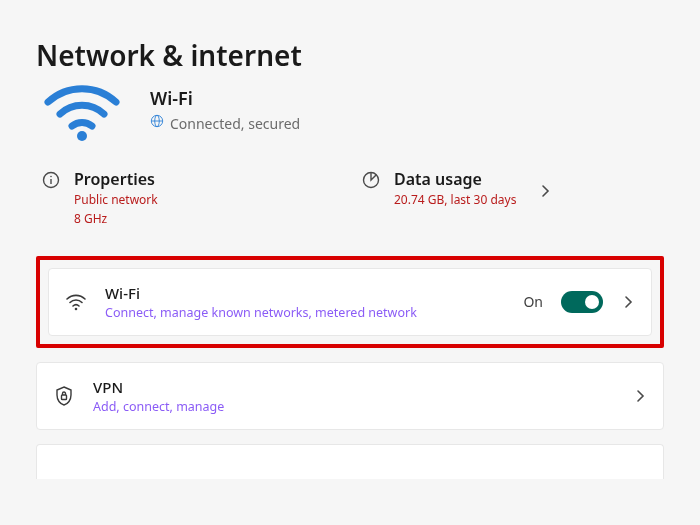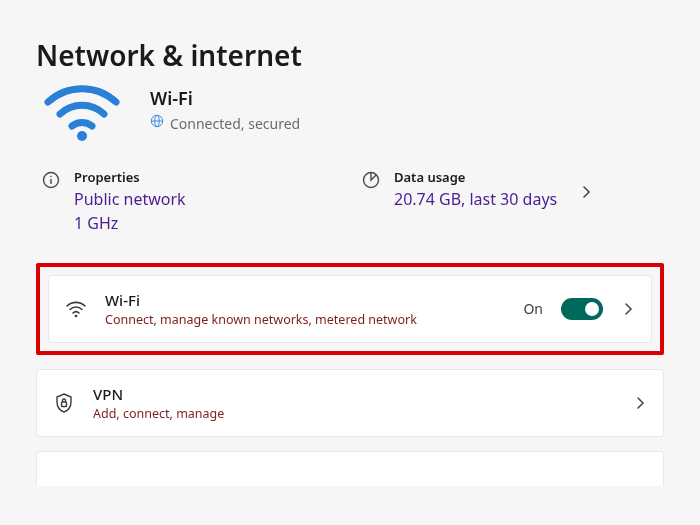--- a/index.html
+++ b/index.html
@@ -49,22 +49,22 @@
     }
     .info-block {
       flex: 1;
       display: flex;
       align-items: flex-start;
       gap: 14px;
     }
     .info-block .icon18 { margin-top: 3px; color: #4a4a4a; }
     .icon18 { width: 18px; height: 18px; display:inline-flex; }
     .info-texts { display:flex; flex-direction: column; gap: 2px; }
-    .info-title { font-size: 13px; font-weight: 600; }
-    .info-sub { font-size: 16px; color: #4c1d95; line-height: 1.4; }
+    .info-title { font-size: 16px; font-weight: 600; }
+    .info-sub { font-size: 12px; color: #b91c1c; line-height: 1.4; }
     .info-chevron {
       width: 14px; height: 14px; color: #4a4a4a;
       align-self: center;
       margin-left: 8px;
       margin-right: 8px;
     }
 
     .highlight-box {
       border: 4px solid #d80000;
       padding: 8px;
@@ -80,21 +80,21 @@
       align-items: center;
       padding: 14px 16px;
       gap: 18px;
     }
     .row-gap { margin-top: 14px; }
     .row-partial { border-bottom: none; border-bottom-left-radius: 0; border-bottom-right-radius: 0; padding-bottom: 20px; }
 
     .setting-icon { width: 22px; height: 22px; color: #3a3a3a; display:inline-flex; flex-shrink:0; }
     .setting-texts { display:flex; flex-direction: column; gap: 1px; flex:1; min-width:0; }
     .setting-title { font-size: 15px; font-weight: 500; }
-    .setting-sub { font-size: 12.5px; color: #7f1d1d; }
+    .setting-sub { font-size: 12.5px; color: #8b5cf6; }
     .toggle-state { font-size: 14px; color: #404040; }
 
     .toggle {
       width: 42px; height: 22px; background: #00695c;
       border-radius: 11px; position: relative; flex-shrink:0;
     }
     .toggle .knob {
       width: 14px; height: 14px; background: #fff; border-radius: 50%;
       position: absolute; top: 4px; right: 4px;
     }
@@ -135,21 +135,21 @@
     <span class="icon18">
       <svg viewBox="0 0 18 18" fill="none" stroke="currentColor" stroke-width="1.4">
         <circle cx="9" cy="9" r="7.5"></circle>
         <line x1="9" y1="8" x2="9" y2="13"></line>
         <circle cx="9" cy="5.5" r="0.8" fill="currentColor" stroke="none"></circle>
       </svg>
     </span>
     <div class="info-texts">
       <div class="info-title">Properties</div>
       <div class="info-sub">Public network</div>
-      <div class="info-sub">1 GHz</div>
+      <div class="info-sub">8 GHz</div>
     </div>
   </div>
 
   <div class="info-block">
     <span class="icon18">
       <svg viewBox="0 0 18 18" fill="none" stroke="currentColor" stroke-width="1.4">
         <circle cx="9" cy="9" r="7.5"></circle>
         <path d="M9 1.5 V9 L14.3 3.7"></path>
       </svg>
     </span>

